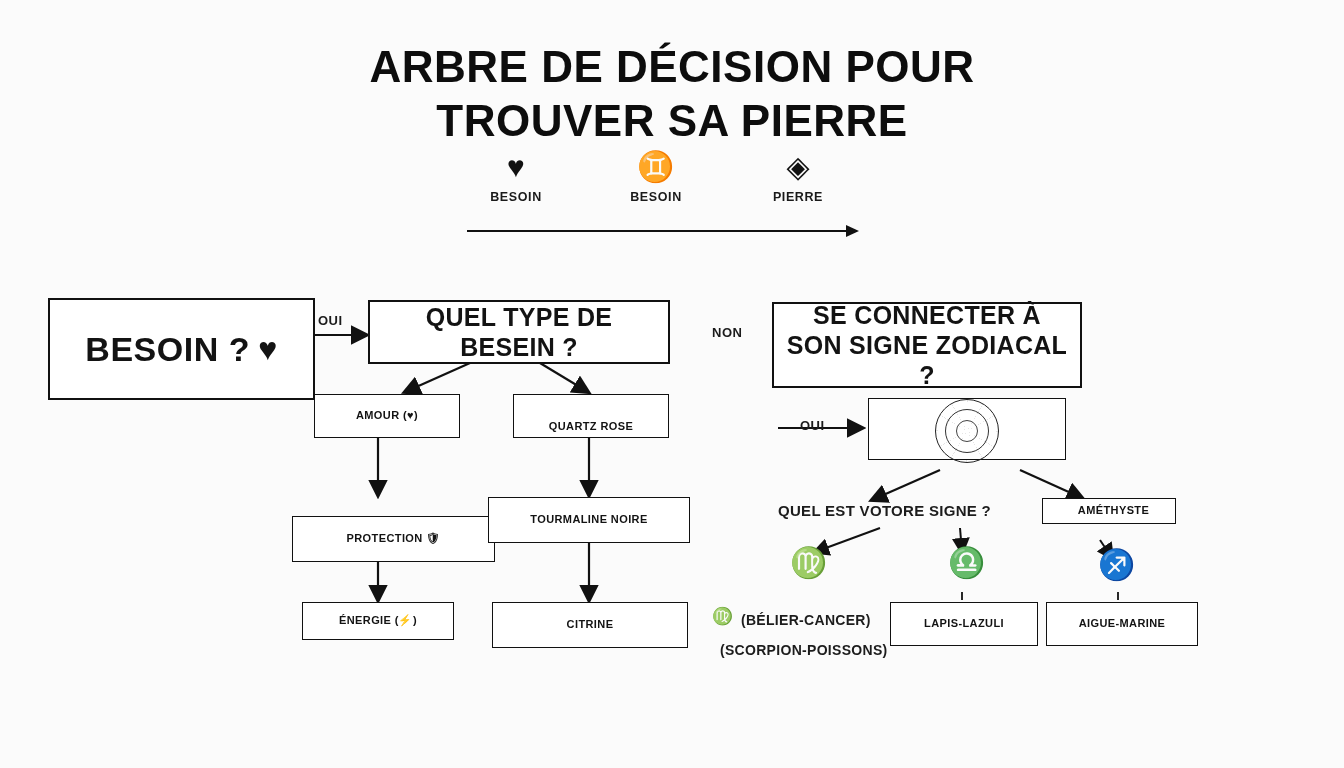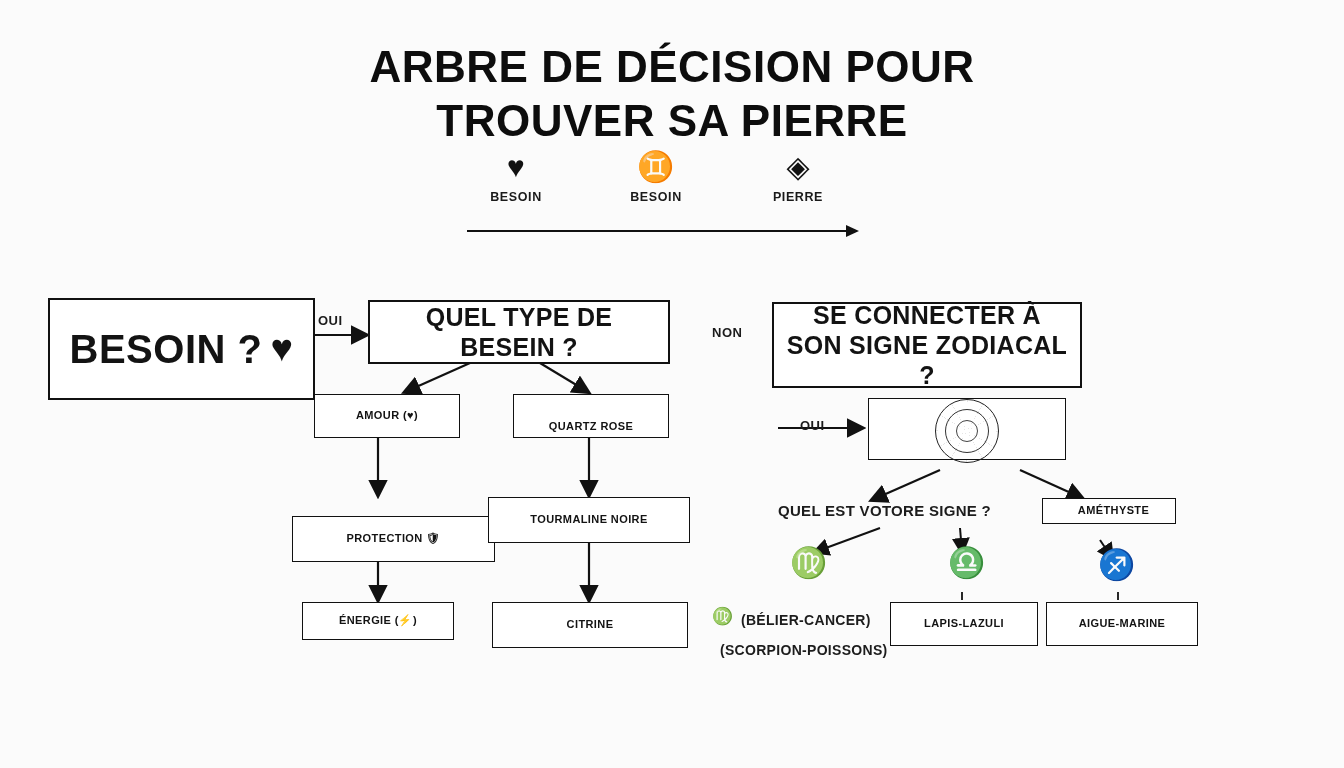--- a/index.html
+++ b/index.html
@@ -86,21 +86,21 @@
     background: #ffffff;
     display: flex;
     align-items: center;
     justify-content: center;
     text-align: center;
     color: #131313;
     padding: 4px 8px;
     line-height: 1.2;
   }
   .node.big {
-    font-size: 40px;
+    font-size: 34px;
     font-weight: bold;
     letter-spacing: 0.5px;
   }
   .node.mid {
     font-size: 25px;
     font-weight: bold;
     letter-spacing: 0.3px;
   }
   .node.small {
     font-size: 11px;

